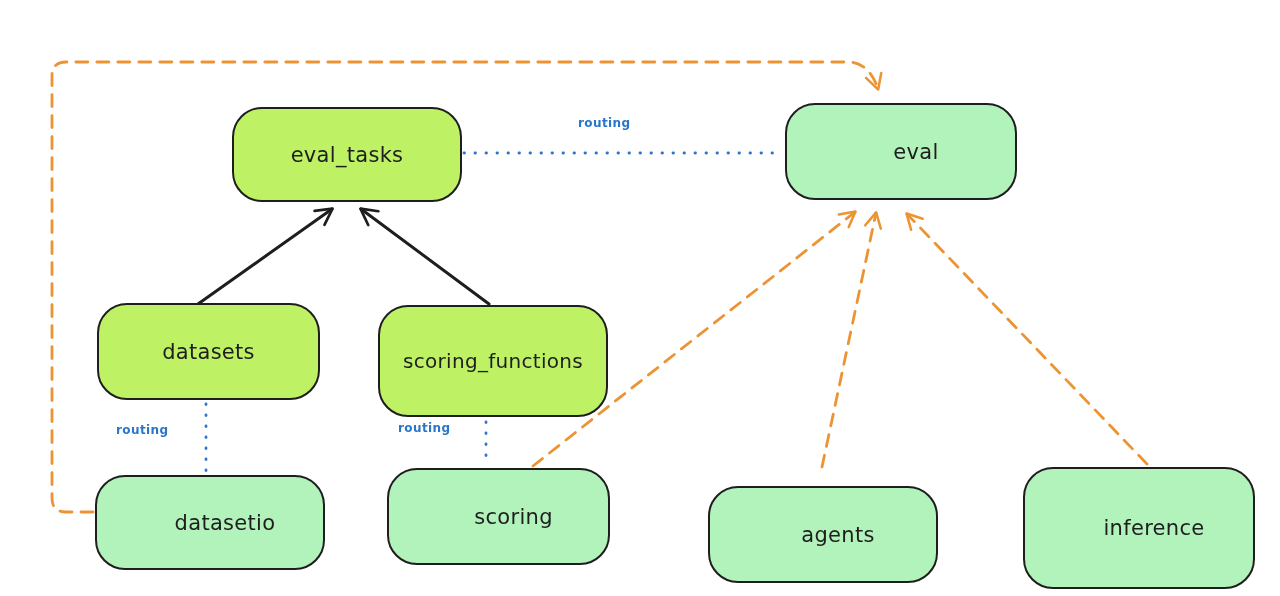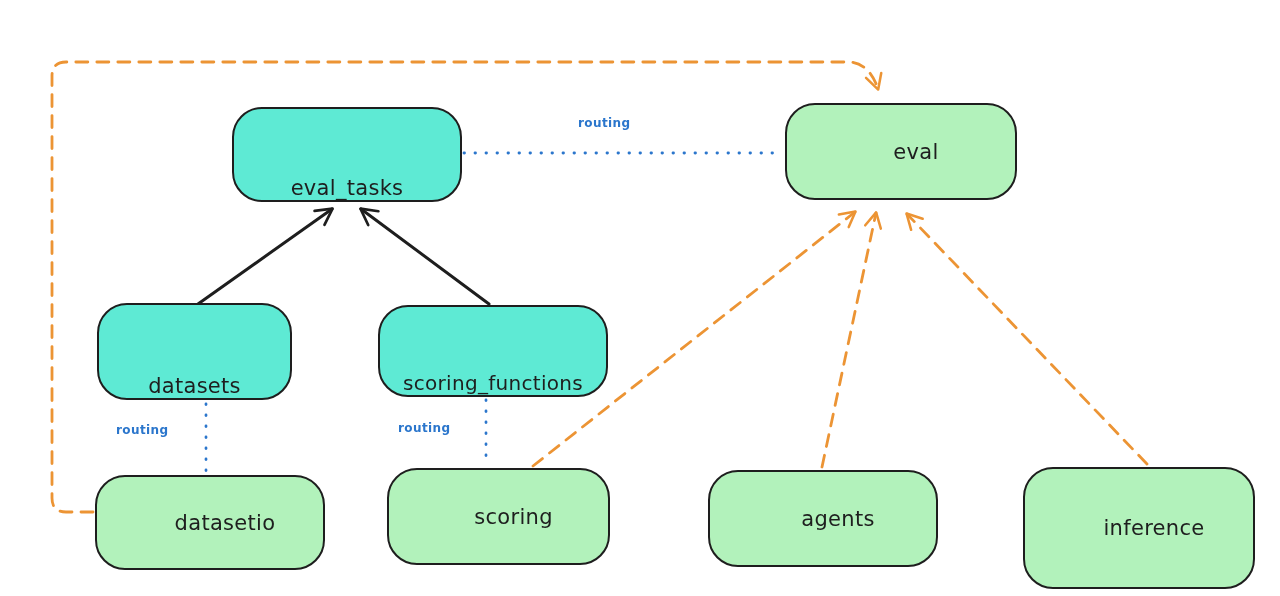--- a/index.html
+++ b/index.html
@@ -15,30 +15,30 @@
     position:absolute;
     box-sizing:border-box;
     border:2.6px solid #1e1e1e;
     border-radius:30px;
     display:flex;align-items:center;justify-content:center;
     color:#1e1e1e;
     font-size:21px;
     letter-spacing:0.3px;
     z-index:2;
   }
-  .node.blue{background:#5eead4;align-items:flex-end;}
+  .node.blue{background:#bef264;}
   .node.green{background:#b2f2bb;padding-left:30px;}
 
   .node-eval_tasks{left:232px;top:107px;width:230px;height:95px;}
   .node-eval{left:785px;top:103px;width:232px;height:97px;}
-  .node-datasets{left:97px;top:303px;width:195px;height:97px;}
-  .node-scoring_functions{left:378px;top:305px;width:230px;height:92px;font-size:20px;}
+  .node-datasets{left:97px;top:303px;width:223px;height:97px;}
+  .node-scoring_functions{left:378px;top:305px;width:230px;height:112px;font-size:20px;}
   .node-datasetio{left:95px;top:475px;width:230px;height:95px;}
   .node-scoring{left:387px;top:468px;width:223px;height:97px;}
-  .node-agents{left:708px;top:470px;width:230px;height:97px;}
+  .node-agents{left:708px;top:486px;width:230px;height:97px;}
   .node-inference{left:1023px;top:467px;width:232px;height:122px;}
 
   .edge-label{
     position:absolute;
     color:#2b76cc;
     font-size:12px;
     font-weight:600;
     letter-spacing:0.4px;
     z-index:3;
     white-space:nowrap;

